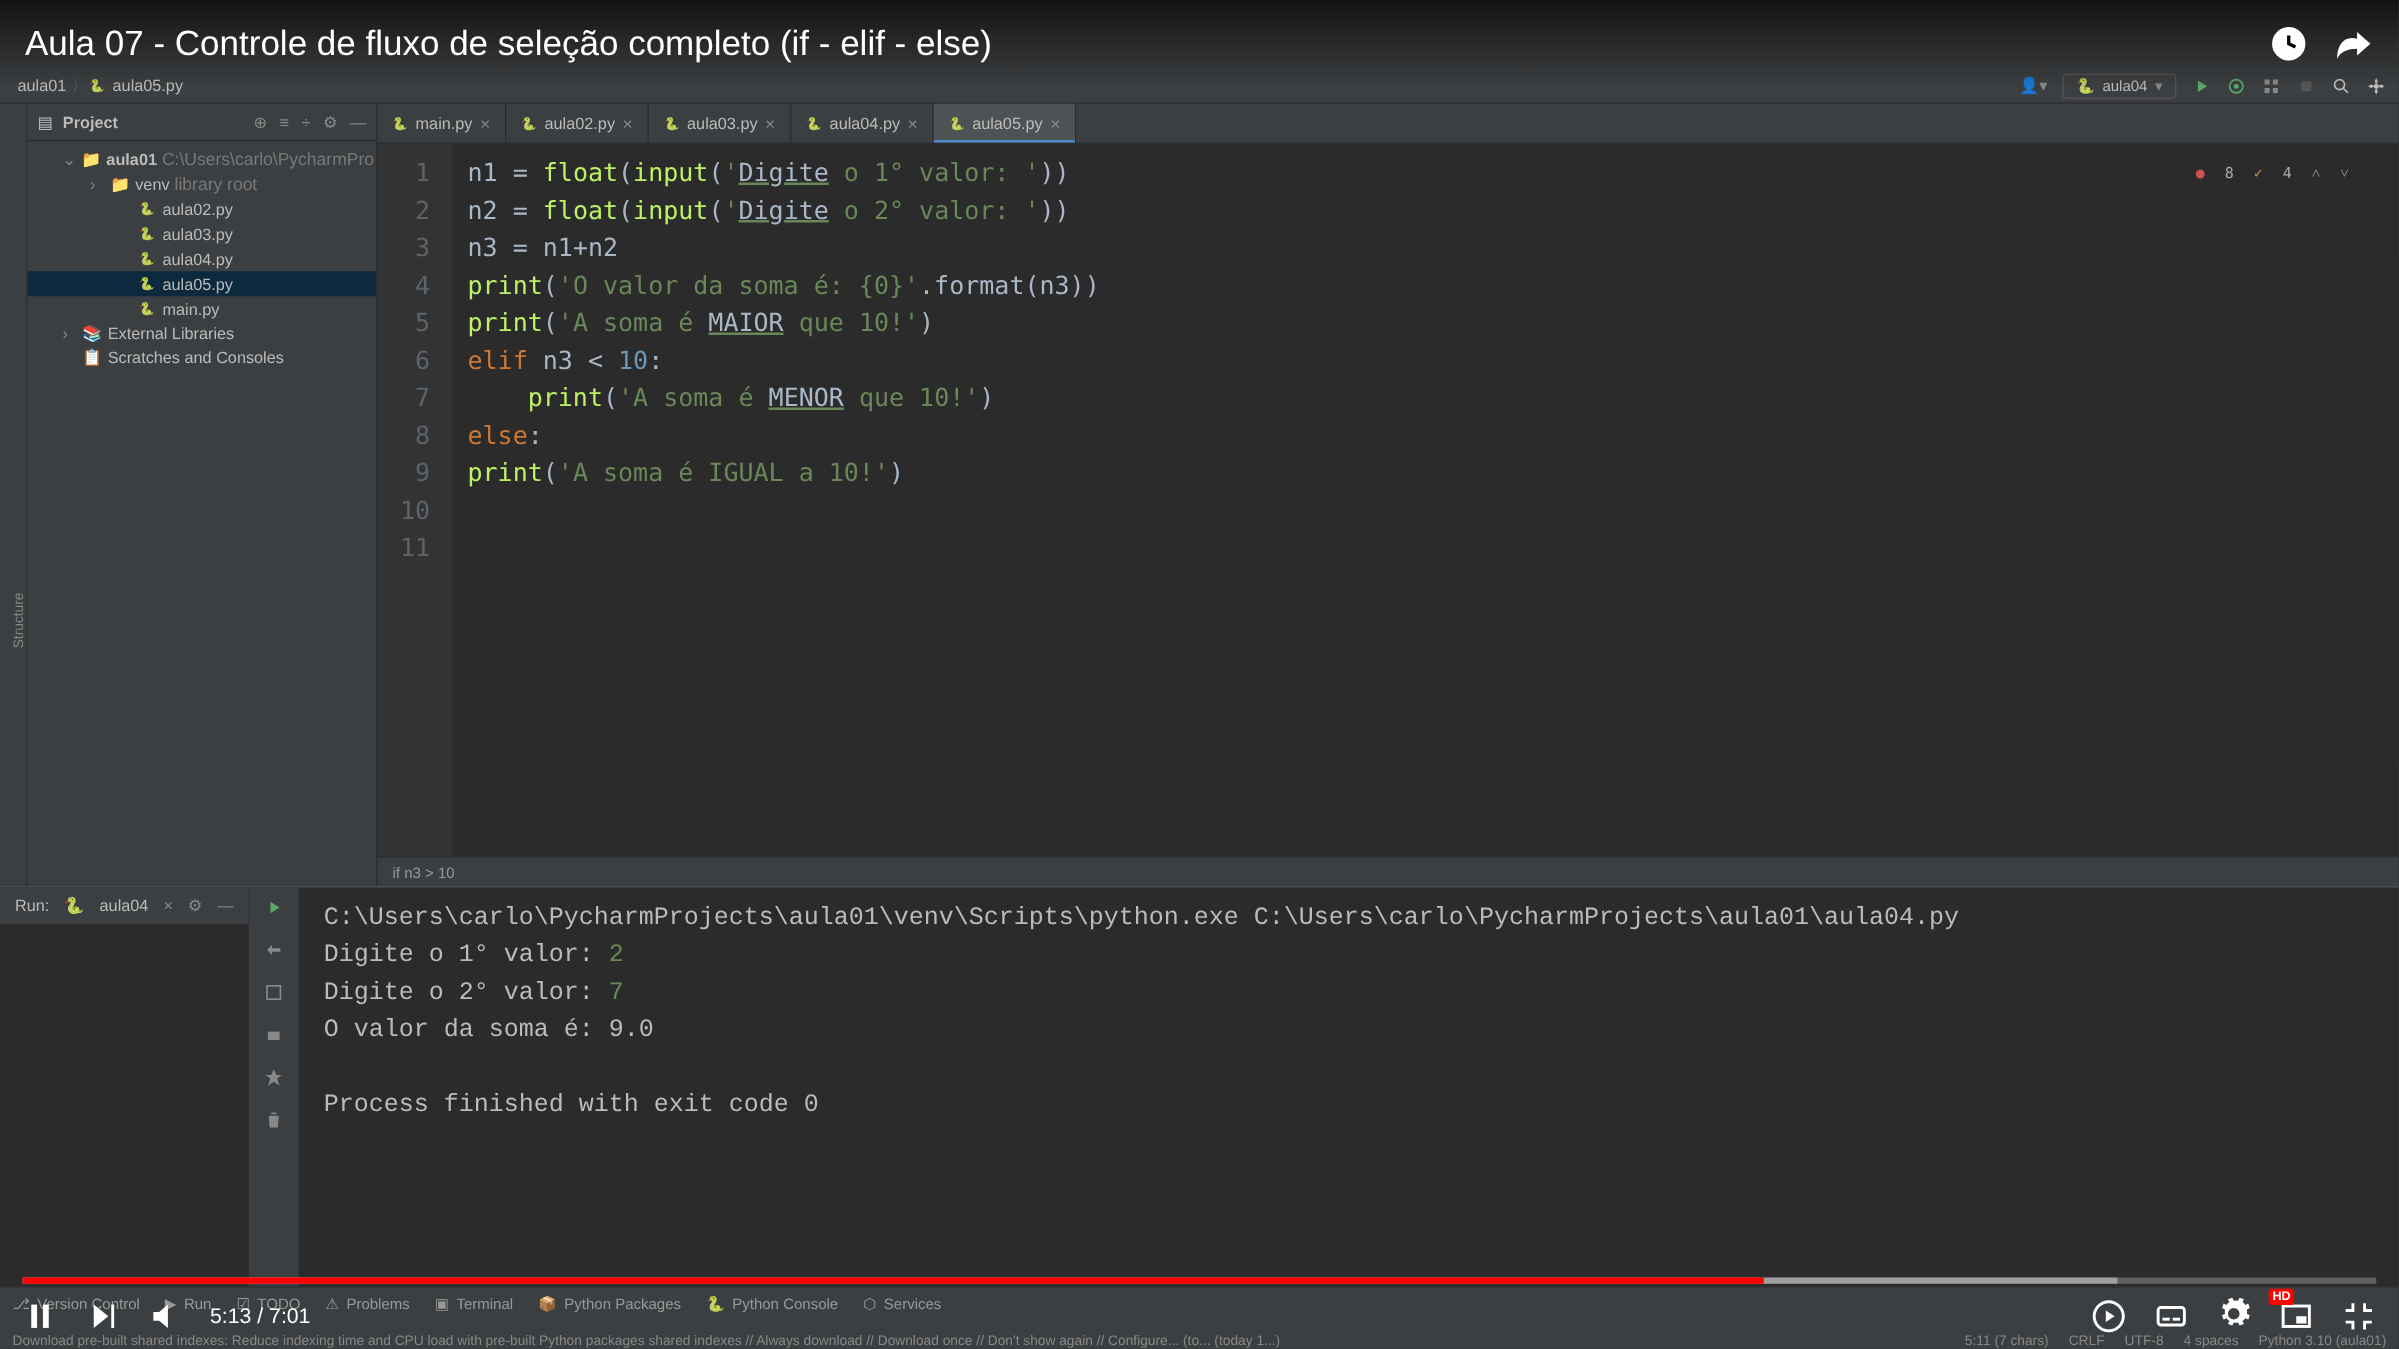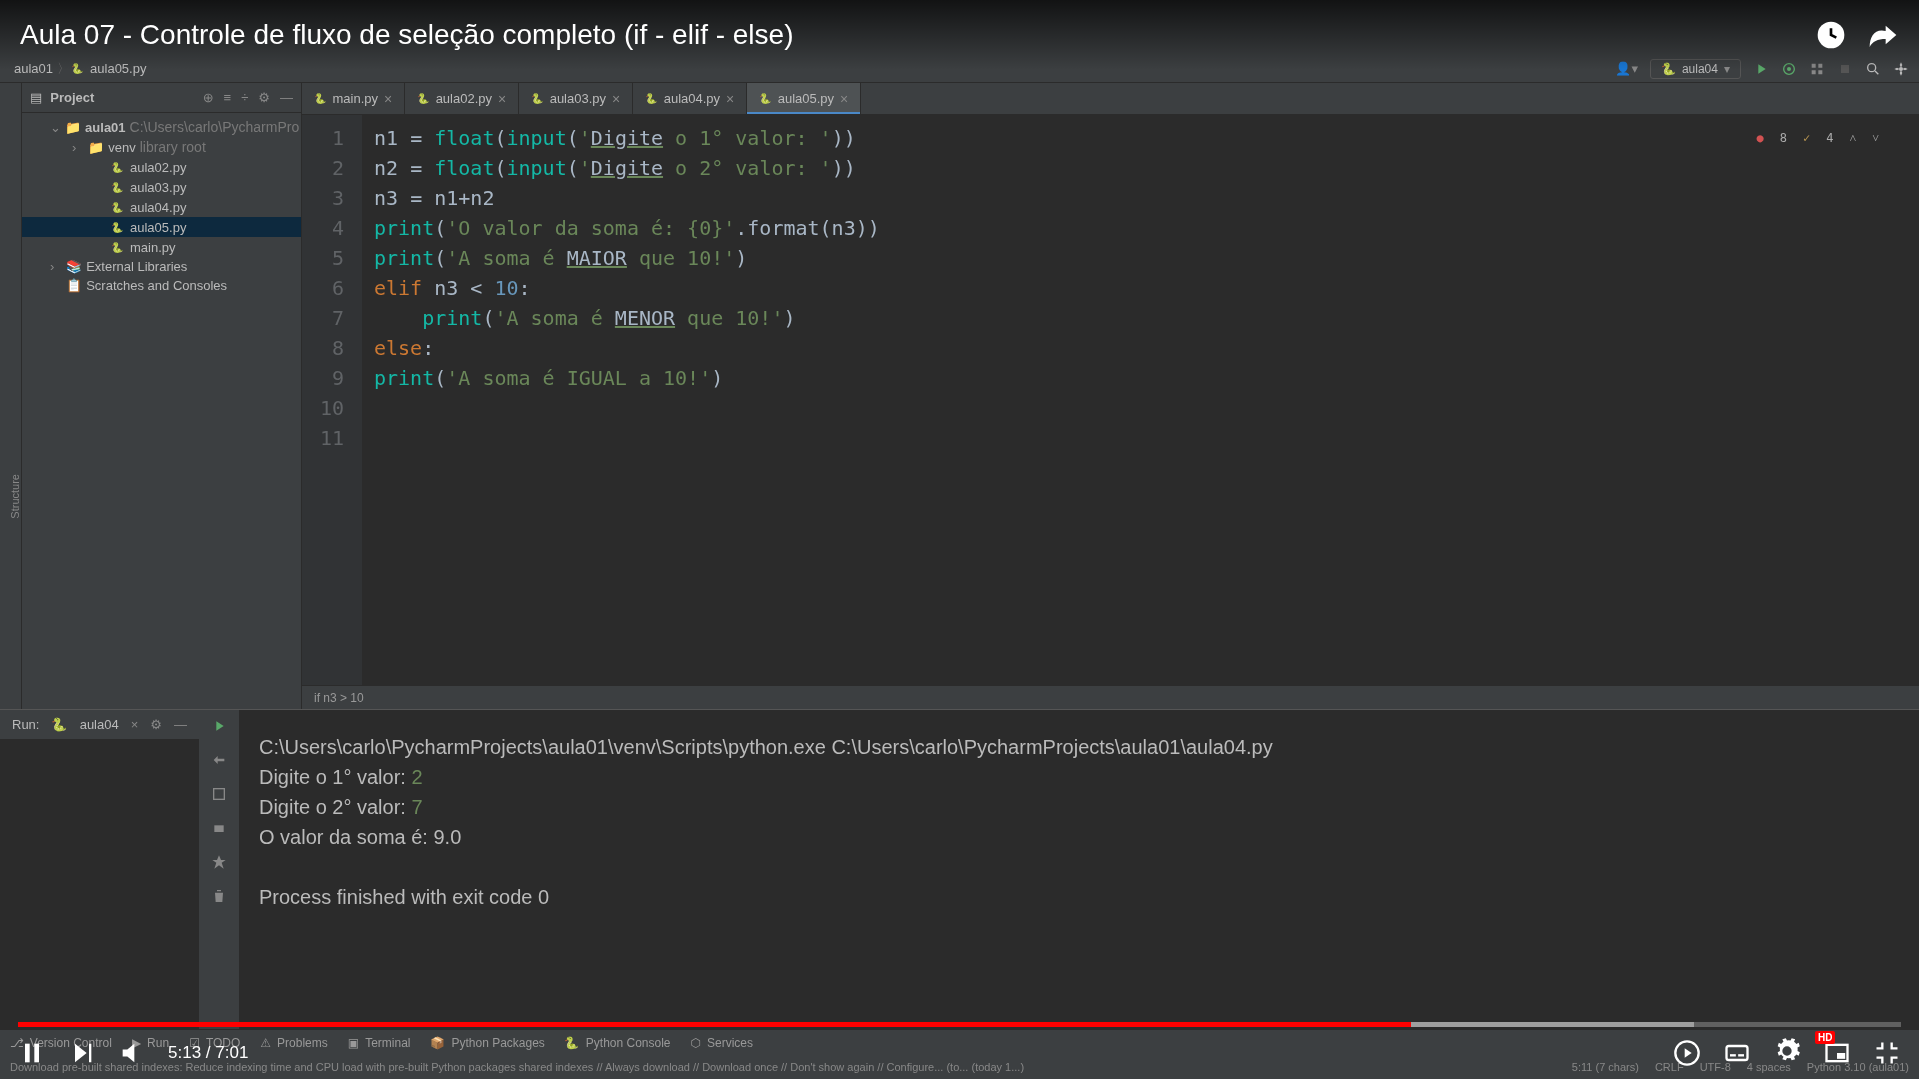--- a/index.html
+++ b/index.html
@@ -107,21 +107,21 @@
 .tab.active { background: #4e5254; }
 .tab.active::after { content: ''; position: absolute; bottom: 0; left: 0; right: 0; height: 2px; background: #4a88c7; }
 .tab .close { color: #888; font-size: 14px; }
 
 .code-area { flex: 1; display: flex; position: relative; font-family: "Consolas", monospace; font-size: 20px; line-height: 30px; }
 .gutter-col { width: 60px; background: #313335; color: #606366; text-align: right; padding: 8px 18px 0 0; user-select: none; }
 .gutter-col div { height: 30px; }
 .code-col { flex: 1; padding: 8px 0 0 12px; color: #a9b7c6; position: relative; }
 .code-line { height: 30px; white-space: pre; }
 .kw { color: #cc7832; }
-.builtin { color: #14b8a6; margin-top: 28px; }
+.builtin { color: #bef264; margin-top: 28px; }
 .str { color: #6a8759; }
 .num { color: #6897bb; }
 .op { color: #a9b7c6; }
 .ident { color: #a9b7c6; }
 .underline { text-decoration: underline; text-decoration-color: #6a8759; }
 .sel { background: #214283; }
 
 .inspection-badge { position: absolute; top: 8px; right: 40px; font-size: 12px; display: flex; gap: 16px; align-items: center; color: #aaa; }
 .err-dot { color: #d25252; }
 .warn-check { color: #ba9752; }
@@ -144,22 +144,22 @@
   padding: 0 12px;
   font-size: 13px;
   gap: 12px;
 }
 .run-header .icons-right { margin-left: auto; display: flex; gap: 12px; color: #888; }
 .run-body { flex: 1; display: flex; }
 .run-gutter { width: 40px; background: #3c3f41; display: flex; flex-direction: column; align-items: center; padding: 8px 0; gap: 18px; }
 .run-gutter svg { width: 16px; height: 16px; }
 .console {
   flex: 1;
-  padding: 22px 20px;
-  font-family: Liberation Sans, sans-serif;
+  padding: 10px 20px;
+  font-family: Liberation Mono, monospace;
   font-size: 20px;
   line-height: 30px;
   color: #bbb;
 }
 .console .path { color: #bbb; }
 .console .input-val { color: #6a8759; }
 
 .bottom-tabs {
   height: 26px;
   background: #3c3f41;
@@ -170,21 +170,21 @@
   font-size: 12px;
   gap: 20px;
 }
 .bottom-tab { display: flex; align-items: center; gap: 6px; cursor: pointer; color: #999; }
 .status-bar {
   height: 24px;
   background: #3c3f41;
   font-size: 11px;
   color: #888;
   display: flex;
-  align-items: center;
+  align-items: flex-end;
   padding: 0 10px;
   gap: 14px;
   overflow: hidden;
 }
 .status-bar .right { margin-left: auto; display: flex; gap: 16px; }
 
 .video-controls {
   position: absolute;
   left: 0; right: 0; bottom: 0;
   z-index: 200;

